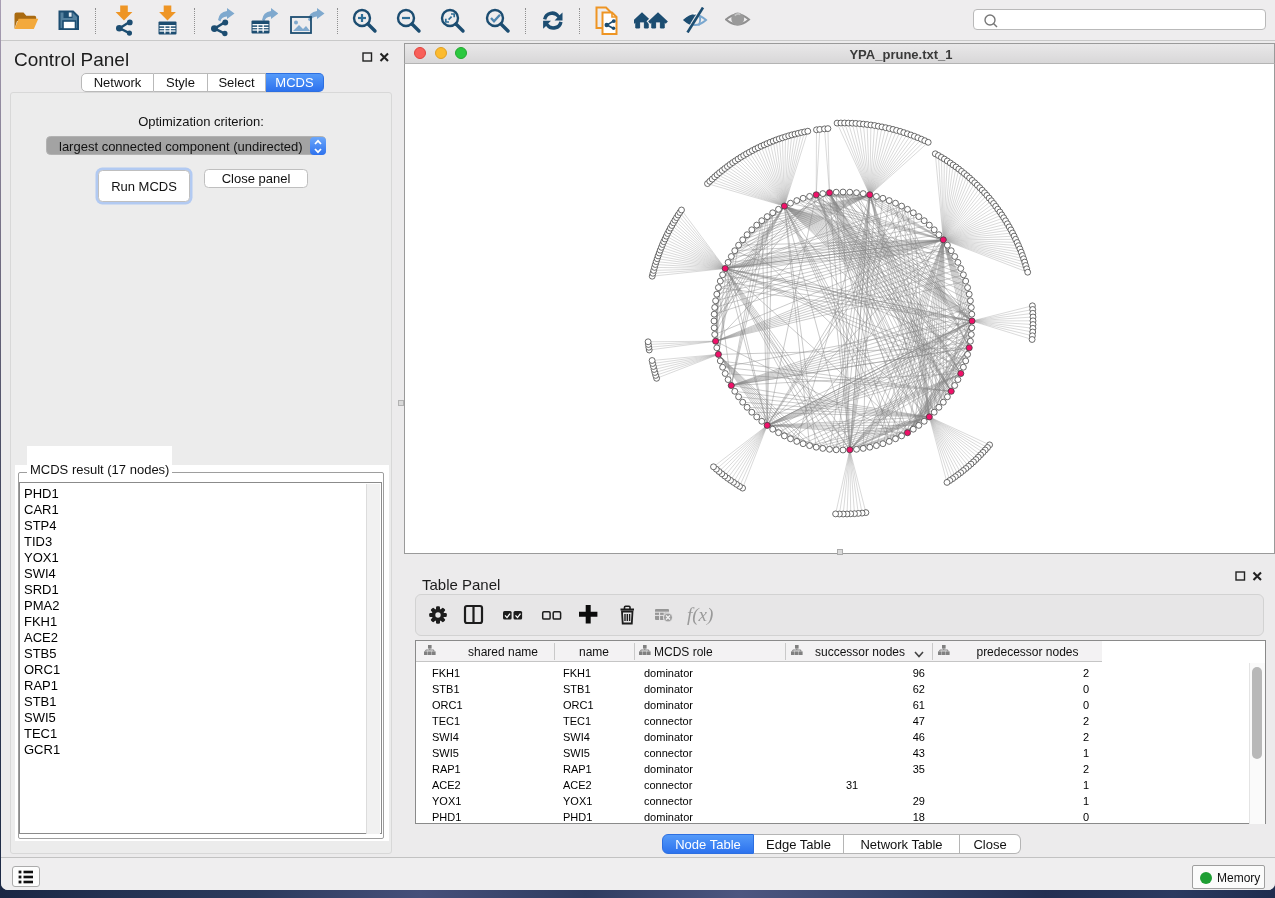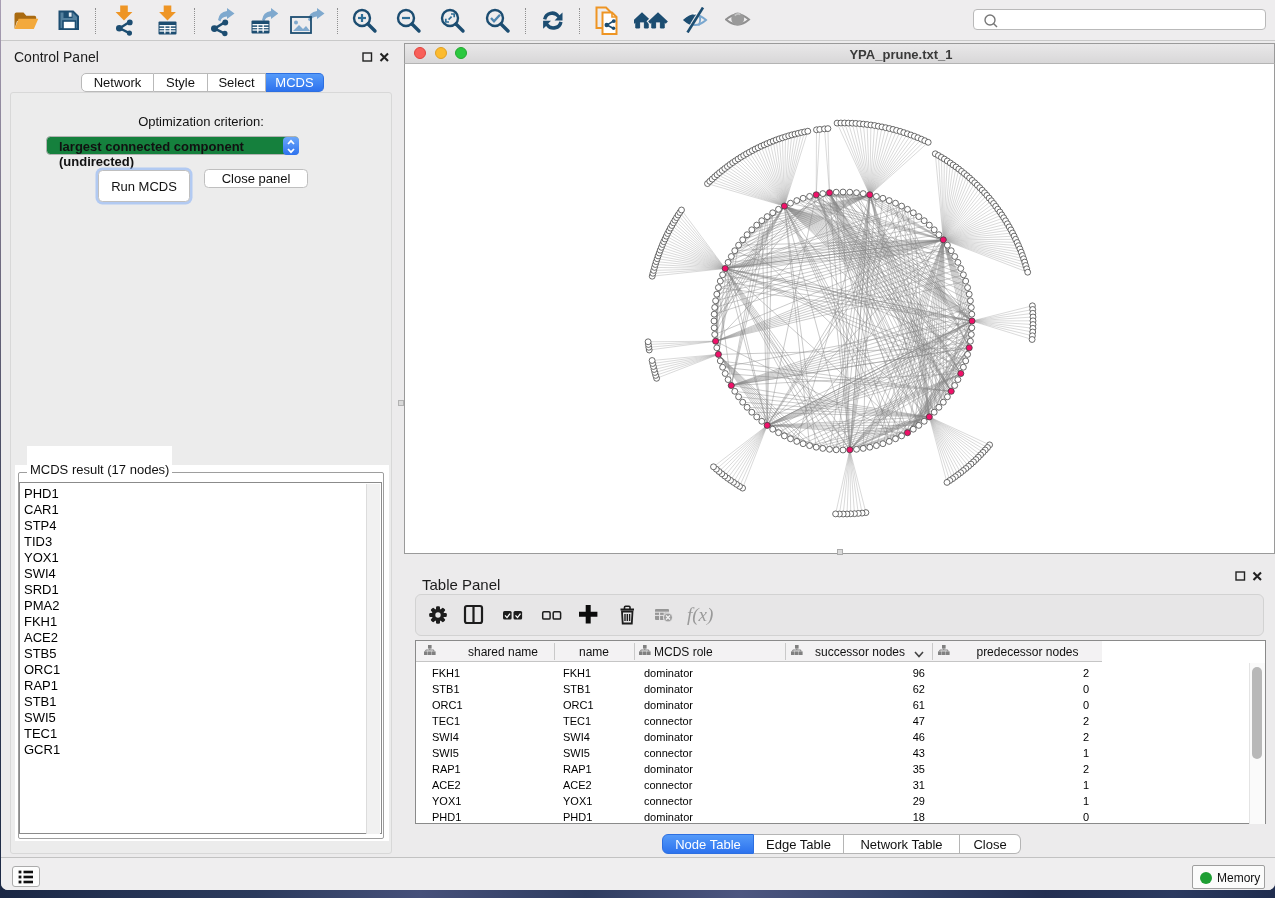--- a/index.html
+++ b/index.html
@@ -4,30 +4,30 @@
 html,body{width:1275px;height:898px;overflow:hidden}
 body{font-family:"Liberation Sans",sans-serif;background:#101c35;position:relative}
 #wall{position:absolute;left:0;top:0;width:1275px;height:898px;
  background:linear-gradient(rgba(16,24,46,.9),rgba(16,24,46,0) 35%),linear-gradient(90deg,#1a2744,#243252 9%,#2b3a5c 20%,#46507a 33%,#2e3c60 46%,#4d5680 58%,#35446b 70%,#232f52 82%,#2b3a60 92%,#1f2c4e);}
 #app{position:absolute;left:1px;top:0;width:1274px;height:890px;background:#ecebec;
  border-bottom-left-radius:7px;border-bottom-right-radius:7px;overflow:hidden}
 .abs{position:absolute}
 #toolbar{position:absolute;left:0;top:0;width:1274px;height:41px;background:#eeedee;border-bottom:1px solid #c9c9c9}
 .tsep{position:absolute;top:8px;height:26px;width:0;border-left:1px dotted #8f8f8f}
 #search{position:absolute;left:972px;top:9px;width:293px;height:21px;background:#fff;border:1px solid #b9b9b9;border-radius:4px}
-#cp-title{position:absolute;left:13px;top:49px;font-size:14px;color:#1c1c1c}
+#cp-title{position:absolute;left:13px;top:49px;font-size:19px;color:#1c1c1c}
 #cp-body{position:absolute;left:9px;top:92px;width:382px;height:762px;background:#ececec;border:1px solid #d8d8d8;border-radius:3px}
 .tabstrip{position:absolute;display:flex;height:19px}
 .tab{font-size:13px;color:#111;background:#fff;border:1px solid #b9b9b9;border-left:none;
  display:flex;align-items:center;justify-content:center}
 .tab.first{border-left:1px solid #b9b9b9;border-radius:5px 0 0 5px}
 .tab.last{border-radius:0 5px 5px 0}
 .tab.sel{background:linear-gradient(#559af9,#2d72ee);border-color:#2d6fe0;color:#fff}
 #optlabel{position:absolute;left:30px;top:114px;width:340px;text-align:center;font-size:13px;color:#111}
-#dropdown{position:absolute;left:45px;top:136px;width:253px;height:19px;background:#15803d;border:1px solid #b2b2b2;border-radius:4.5px;font-weight:bold;}
+#dropdown{position:absolute;left:45px;top:136px;width:280px;height:19px;background:#a3a3a3;border:1px solid #b2b2b2;border-radius:4.5px;}
 #dropdown .txt{position:absolute;left:12px;top:2px;font-size:13px;color:#111}
 #dd-step{position:absolute;right:-0.5px;top:-0.5px;width:15.5px;height:18.5px;border-radius:4px;
  background:linear-gradient(#6ca7fa,#2e72ee)}
 .btn{position:absolute;background:#fff;border:1px solid #bfbfbf;border-radius:4.5px;
  font-size:13px;color:#111;display:flex;align-items:center;justify-content:center}
 #resultblock{position:absolute;left:14px;top:465px;width:374px;height:376px;background:#fff}
 #groupbox{position:absolute;left:17px;top:472px;width:366px;height:367px;border:1px solid #9e9e9e;border-radius:2px}
 #grouplabel{position:absolute;left:26px;top:446px;background:#fff;padding:16px 3px;font-size:13px;color:#111}
 #mlist{position:absolute;left:18px;top:482px;width:363px;height:352px;background:#fff;border:1px solid #8b8b8b}
 #mtrack{position:absolute;right:1px;top:1px;width:14px;height:350px;background:#f1f1f1;border-left:1px solid #dcdcdc}
@@ -1249,21 +1249,21 @@
       <div class="cell" style="left:430px;top:106px;width:79px;text-align:right">43</div>
       <div class="cell" style="left:590px;top:106px;width:83px;text-align:right">1</div>
       <div class="cell" style="left:16px;top:122px">RAP1</div>
       <div class="cell" style="left:147px;top:122px">RAP1</div>
       <div class="cell" style="left:228px;top:122px">dominator</div>
       <div class="cell" style="left:430px;top:122px;width:79px;text-align:right">35</div>
       <div class="cell" style="left:590px;top:122px;width:83px;text-align:right">2</div>
       <div class="cell" style="left:16px;top:138px">ACE2</div>
       <div class="cell" style="left:147px;top:138px">ACE2</div>
       <div class="cell" style="left:228px;top:138px">connector</div>
-      <div class="cell" style="left:430px;top:138px;width:79px;text-align:right">31</div>
+      <div class="cell" style="left:430px;top:138px;width:79px;text-align:left">31</div>
       <div class="cell" style="left:590px;top:138px;width:83px;text-align:right">1</div>
       <div class="cell" style="left:16px;top:154px">YOX1</div>
       <div class="cell" style="left:147px;top:154px">YOX1</div>
       <div class="cell" style="left:228px;top:154px">connector</div>
       <div class="cell" style="left:430px;top:154px;width:79px;text-align:right">29</div>
       <div class="cell" style="left:590px;top:154px;width:83px;text-align:right">1</div>
       <div class="cell" style="left:16px;top:170px">PHD1</div>
       <div class="cell" style="left:147px;top:170px">PHD1</div>
       <div class="cell" style="left:228px;top:170px">dominator</div>
       <div class="cell" style="left:430px;top:170px;width:79px;text-align:right">18</div>

